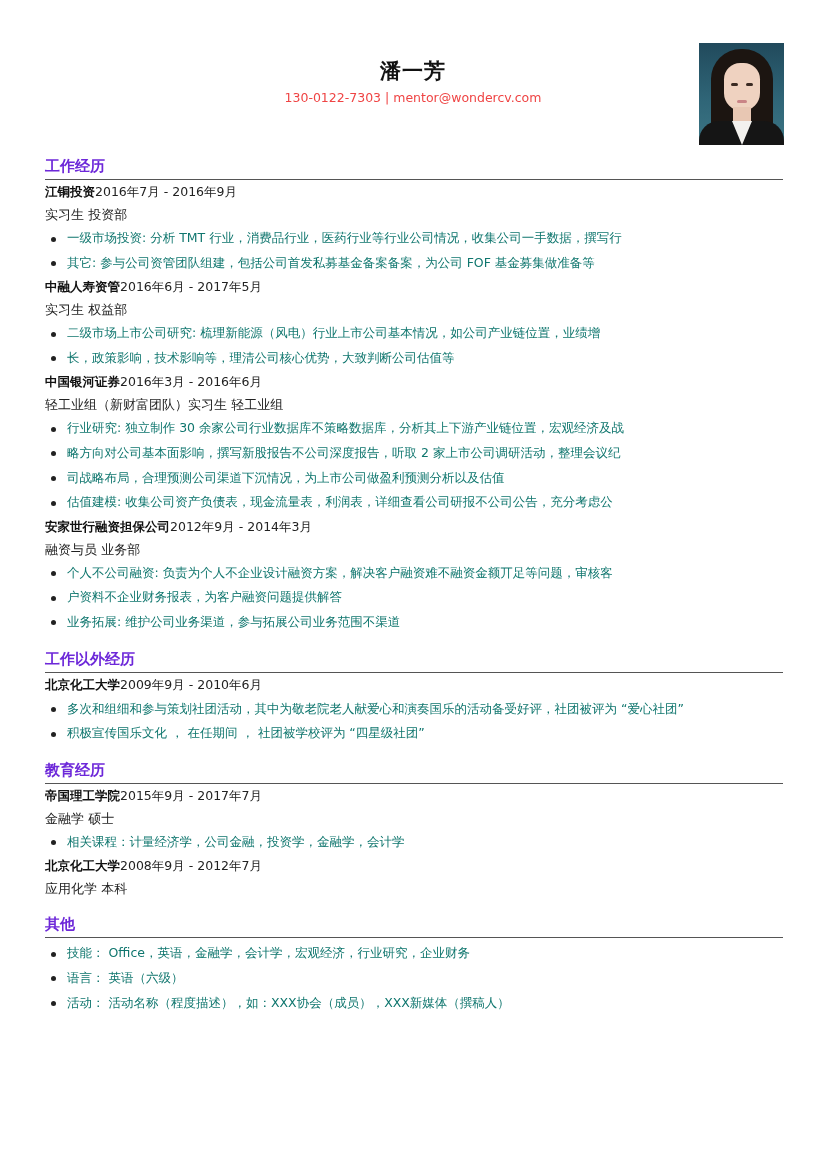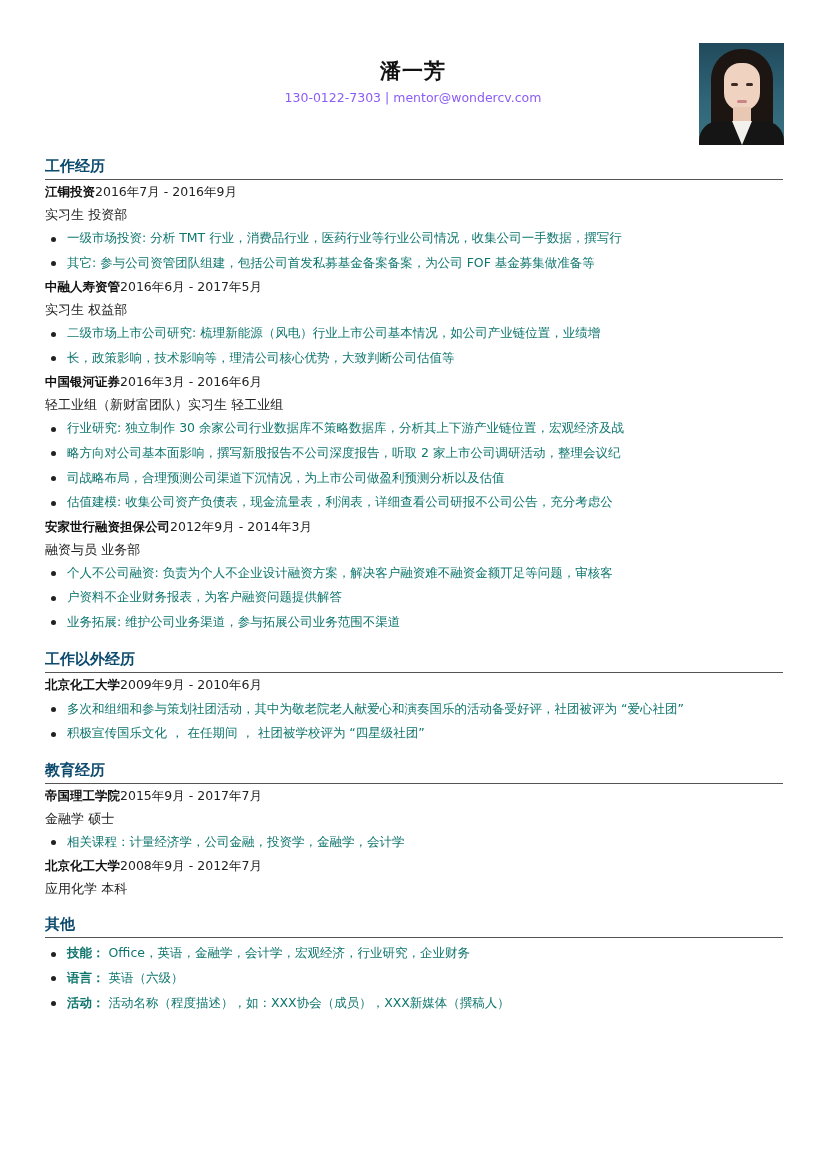--- a/index.html
+++ b/index.html
@@ -6,53 +6,53 @@
   html, body { width: 826px; height: 1169px; background: #ffffff; }
   body {
     font-family: "DejaVu Sans", "Liberation Sans", sans-serif;
     color: #1a1a1a;
     position: relative;
     overflow: hidden;
   }
   .page { position: absolute; left: 0; top: 0; width: 826px; height: 1169px; }
   .header { position: absolute; left: 0; top: 56px; width: 826px; text-align: center; }
   .name { font-size: 21px; font-weight: bold; letter-spacing: 1px; line-height: 30px; color: #111; }
-  .contact { font-size: 12.5px; line-height: 20px; margin-top: 2px; color: #8b5cf6; }
+  .contact { font-size: 12.5px; line-height: 20px; margin-top: 2px; color: #ef4444; }
   .photo {
     position: absolute; left: 699px; top: 43px; width: 85px; height: 102px;
     background: linear-gradient(180deg, #214a5c 0%, #2f6577 55%, #3c7584 100%);
     overflow: hidden;
   }
   .photo .hair { position: absolute; left: 12px; top: 6px; width: 62px; height: 92px; background: #1c1511; border-radius: 30px 30px 12px 12px; }
   .photo .face { position: absolute; left: 25px; top: 20px; width: 36px; height: 48px; background: #efd2c0; border-radius: 18px 18px 20px 20px; }
   .photo .eye-l, .photo .eye-r { position: absolute; top: 40px; width: 7px; height: 3px; background: #3a2a22; border-radius: 2px; }
   .photo .eye-l { left: 32px; } .photo .eye-r { left: 47px; }
   .photo .lips { position: absolute; left: 38px; top: 57px; width: 10px; height: 3px; background: #c98486; border-radius: 2px; }
   .photo .neck { position: absolute; left: 34px; top: 64px; width: 18px; height: 16px; background: #e8c7b3; }
   .photo .suit { position: absolute; left: 0; top: 78px; width: 85px; height: 30px; background: #151515; border-radius: 20px 20px 0 0; }
   .photo .collar { position: absolute; left: 33px; top: 78px; width: 20px; height: 24px; background: #f3f1ee; clip-path: polygon(0 0, 100% 0, 50% 100%); }
 
   .content { position: absolute; left: 45px; top: 152px; width: 738px; }
   .section { margin-top: 0; }
   .section-title {
-    font-size: 15px; font-weight: bold; line-height: 24px; color: #0c4a6e;
+    font-size: 15px; font-weight: bold; line-height: 24px; color: #6d28d9;
     border-bottom: 1.3px solid #555; padding-top: 2px; padding-bottom: 1px;
   }
   .entry-head { display: flex; justify-content: flex-start; align-items: baseline; height: 24px; line-height: 24px; }
   .org { font-size: 12.5px; font-weight: bold; color: #111; }
   .date { font-size: 12.5px; color: #222; }
   .role { font-size: 13px; line-height: 22px; color: #222; height: 22px; }
   ul.bullets { list-style: none; }
   ul.bullets li {
     position: relative; font-size: 12.5px; line-height: 24.6px; height: 24.6px; padding-left: 22px; color: #0f766e; white-space: nowrap;
   }
   ul.bullets li::before {
     content: ""; position: absolute; left: 6px; top: 10.5px; width: 5px; height: 5px; border-radius: 50%; background: #222;
   }
-  .label-b { font-weight: bold; margin-top: 8px; }
+  .label-b { font-weight: normal; margin-top: 8px; }
   .gap-section { height: 10px; }
 </style>
 </head>
 <body>
 
 <div class="page">
 
   <div class="header">
     <div class="name">潘一芳</div>
     <div class="contact">130-0122-7303 | mentor@wondercv.com</div>

